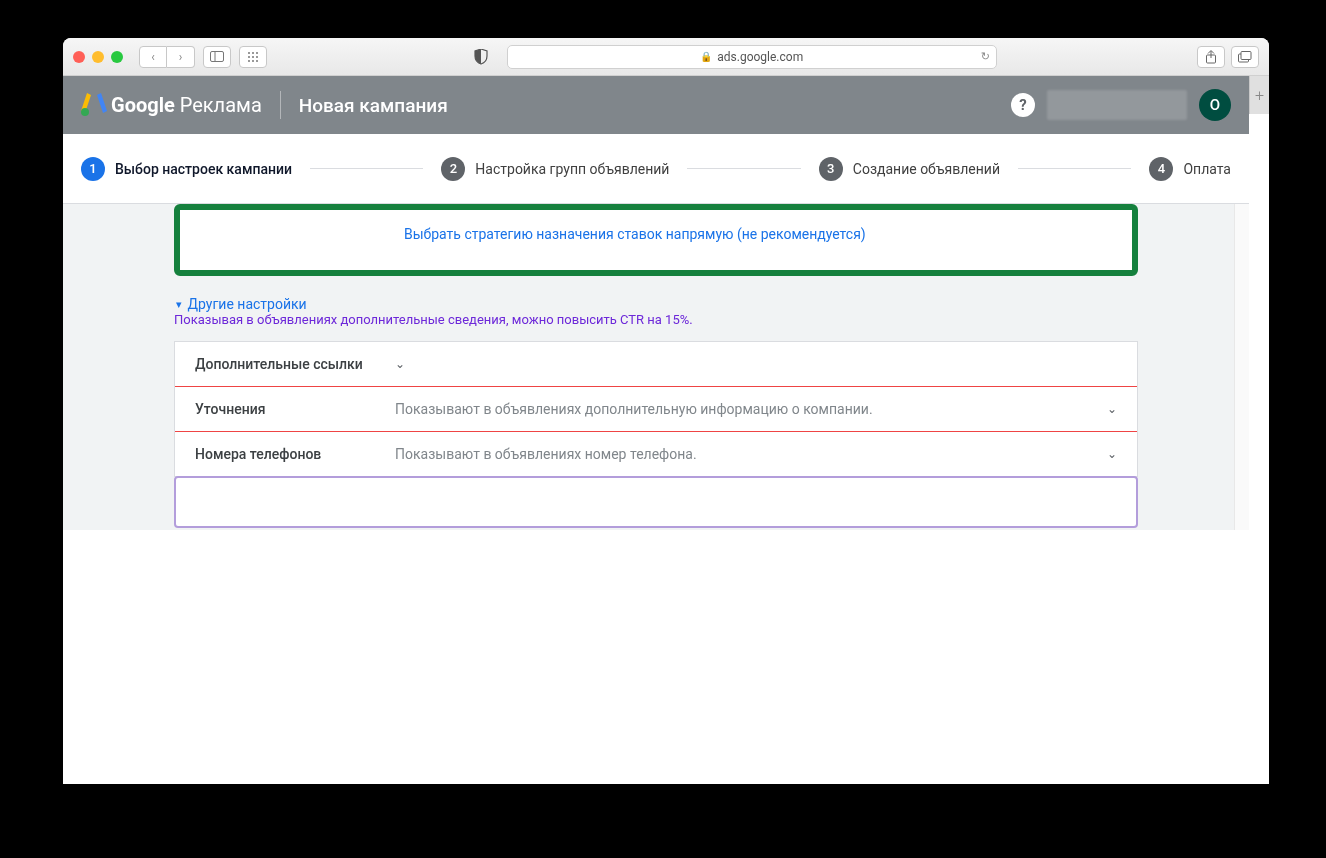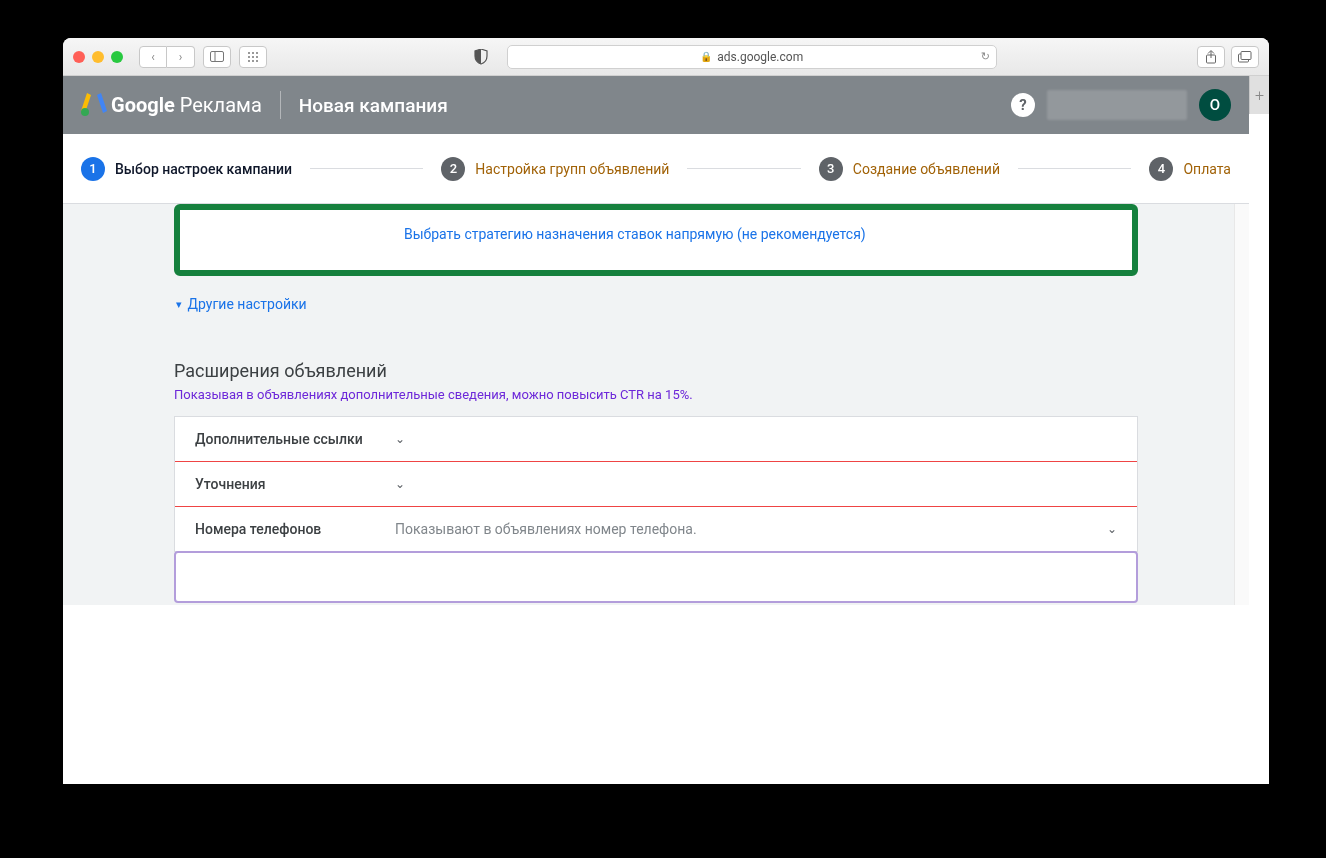--- a/index.html
+++ b/index.html
@@ -32,21 +32,21 @@
 .campaign-title { font-size: 19px; font-weight: 500; }
 .header-right { margin-left: auto; display: flex; align-items: center; gap: 12px; }
 .help-icon { width: 24px; height: 24px; border-radius: 50%; background: #fff; color: #5f6368; display: flex; align-items: center; justify-content: center; font-weight: bold; font-size: 15px; }
 .account-blur { width: 140px; height: 30px; background: rgba(255,255,255,0.15); border-radius: 2px; filter: blur(1px); }
 .avatar { width: 32px; height: 32px; border-radius: 50%; background: #004d40; color: #fff; display: flex; align-items: center; justify-content: center; font-weight: 500; font-size: 15px; }
 
 .stepper { height: 70px; background: #fff; border-bottom: 1px solid #dadce0; display: flex; align-items: center; padding: 0 18px; gap: 0; }
 .step { display: flex; align-items: center; gap: 10px; }
 .step-num { width: 24px; height: 24px; border-radius: 50%; background: #5f6368; color: #fff; display: flex; align-items: center; justify-content: center; font-size: 13px; font-weight: 500; }
 .step.active .step-num { background: #1a73e8; }
-.step-label { font-size: 14px; color: #a16207; }
+.step-label { font-size: 14px; color: #404040; }
 .step.active .step-label { color: #0f172a; font-weight: 500; }
 .step-line { flex: 1; height: 1px; background: #dadce0; margin: 0 18px; }
 
 .content { background: #f1f3f4; height: calc(100% - 38px - 58px - 70px); overflow: hidden; position: relative; }
 .main-col { width: 964px; margin: 0 auto; padding-bottom: 40px; }
 
 .strategy-card { background: #fff; border: 6px solid #15803d; border-radius: 6px; padding: 16px 0 28px; }
 .strategy-link { color: #1a73e8; font-size: 14px; text-align: left; padding-left: 224px; }
 
 .expand-link { display: flex; align-items: center; gap: 6px; color: #1a73e8; font-size: 14px; margin: 20px 0 0 2px; cursor: pointer; }
@@ -184,30 +184,30 @@
 
           <div class="strategy-card">
             <div class="strategy-link">Выбрать стратегию назначения ставок напрямую (не рекомендуется)</div>
           </div>
 
           <div class="expand-link">
             <span class="chev">▾</span>
             <span>Другие настройки</span>
           </div>
 
-          <div class="section-title">Расширения объявлений</div>
           <div class="section-sub">Показывая в объявлениях дополнительные сведения, можно повысить CTR на 15%.</div>
 
           <div class="ext-panel">
             <div class="ext-row">
               <div class="ext-name">Дополнительные ссылки</div>
               <div class="ext-chev">⌄</div>
             </div>
             <div class="ext-row">
               <div class="ext-name">Уточнения</div>
+              <div class="ext-desc">Показывают в объявлениях дополнительную информацию о компании.</div>
               <div class="ext-chev">⌄</div>
             </div>
             <div class="ext-row">
               <div class="ext-name">Номера телефонов</div>
               <div class="ext-desc">Показывают в объявлениях номер телефона.</div>
               <div class="ext-chev">⌄</div>
             </div>
           </div>
 
           <div class="dropdown-trigger"></div>

